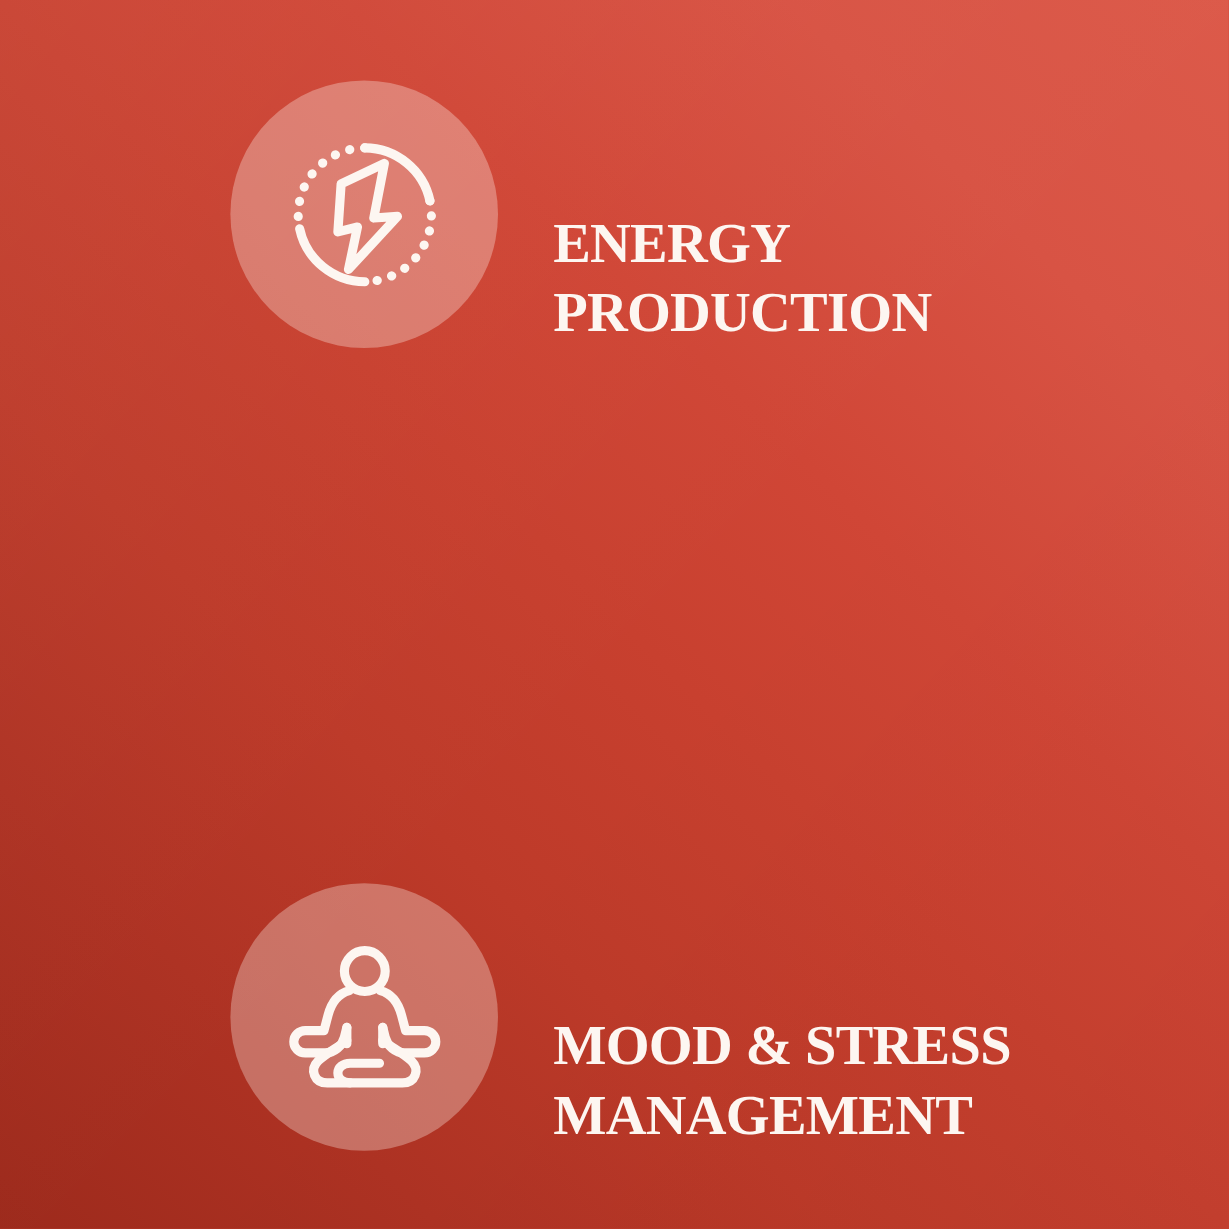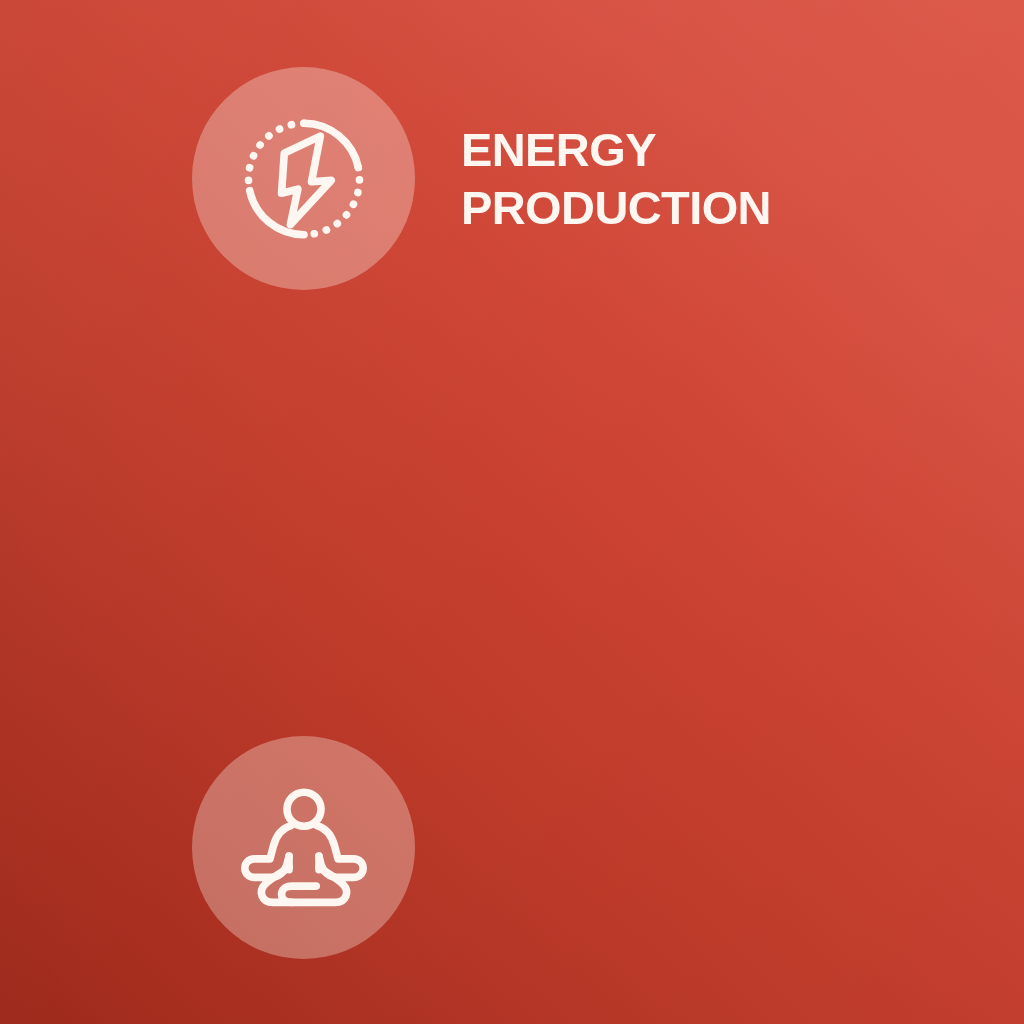--- a/index.html
+++ b/index.html
@@ -41,21 +41,22 @@
 
   .benefits-list {
     position: absolute;
     inset: 0;
   }
 
   .benefit-row {
     position: absolute;
     left: 0;
     display: flex;
-    align-items: center;
+    align-items: flex-end;
+    font-family: Liberation Serif, serif;
   }
 
   .benefit-row.row-0 { top: 67px; }
   .benefit-row.row-1 { top: 401px; }
   .benefit-row.row-2 { top: 736px; }
 
   .icon-badge {
     position: relative;
     margin-left: 192px;
     width: 223px;
@@ -156,15 +157,17 @@
                  L 73.0 90.0
                  C 81.0 90.0 84.0 82.0 78.5 76.5
                  C 74.0 72.0 66.0 68.0 61.0 64.0" stroke-width="5.2"></path>
 
         <path d="M 59.0 78.0
                  L 41.0 78.0
                  C 36.5 78.0 33.5 80.6 33.5 84.0
                  C 33.5 87.4 36.5 90.0 41.0 90.0" stroke-width="5.2"></path>
       </svg>
     </div>
+    <div class="benefit-label">MOOD &amp; STRESS
+MANAGEMENT</div>
   </div>
 
 </div>
 
 </body></html>

